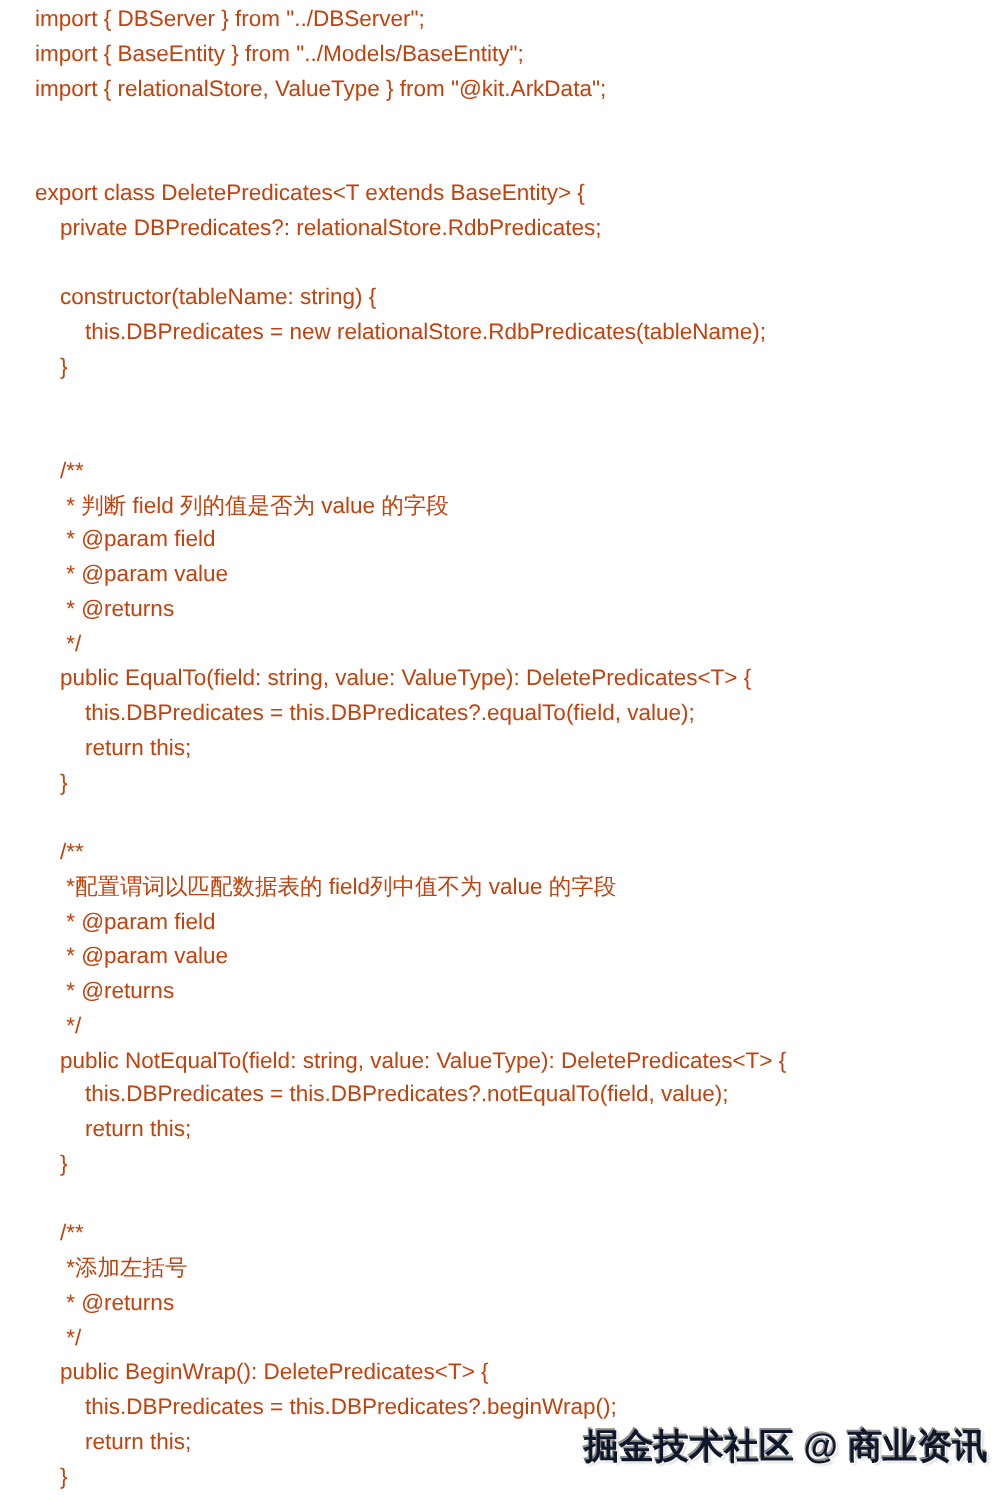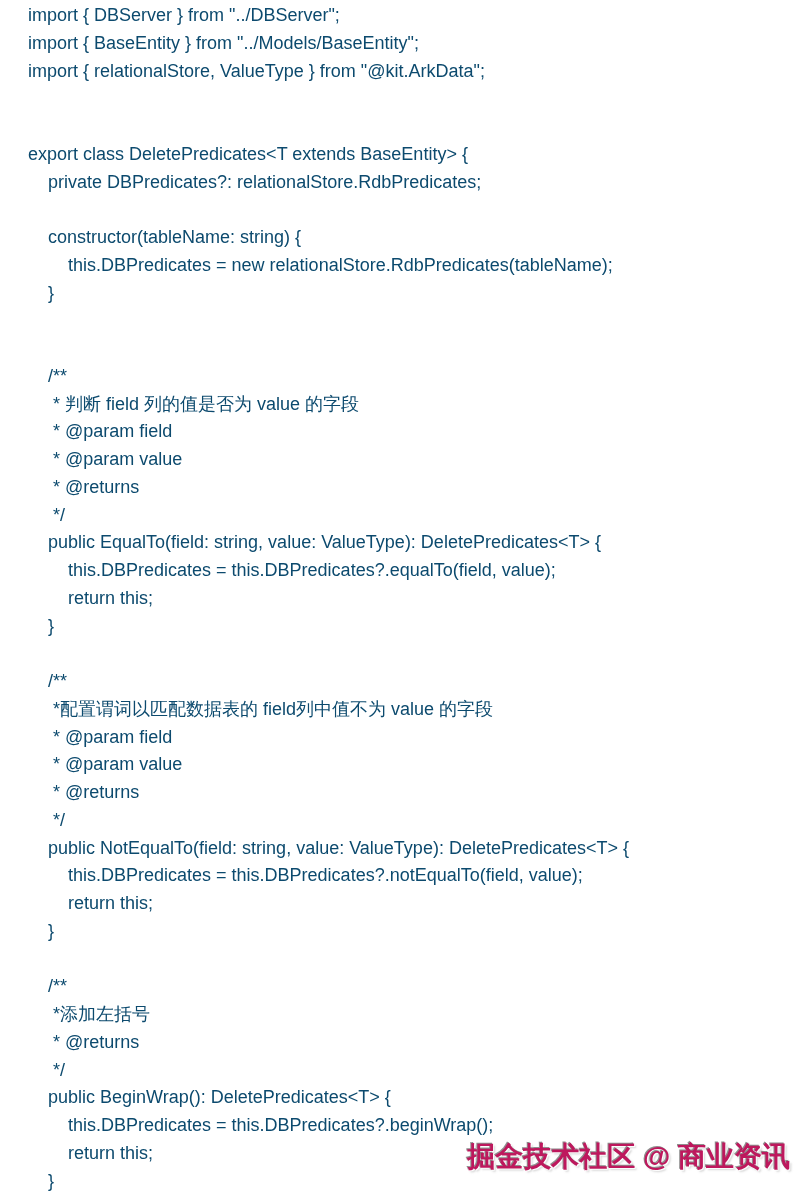--- a/index.html
+++ b/index.html
@@ -15,35 +15,35 @@
     font-family: "Liberation Sans", sans-serif;
   }
   .code-block {
     position: absolute;
     top: 2px;
     left: 28px;
     right: 0;
     font-family: "Liberation Sans", sans-serif;
     font-size: 18px;
     line-height: 27.75px;
-    color: #0c4a6e;
+    color: #c2410c;
     white-space: pre;
   }
   .code-line {
     min-height: 27.75px;
   }
   .watermark {
     position: absolute;
     top: 1138px;
     right: 8px;
     font-family: "Liberation Sans", sans-serif;
     font-size: 28px;
     font-weight: 700;
     white-space: nowrap;
-    color: #be185d;
+    color: #0f172a;
     text-shadow: -1px -1px 0 #8e8e8e, 1px 1px 1px #ffffff, 2px 2px 2px rgba(160,160,160,0.45);
   }
 </style>
 </head>
 <body>
 
 <div class="page">
   <div class="code-block" id="code-block"><div class="code-line">import { DBServer } from "../DBServer";</div><div class="code-line">import { BaseEntity } from "../Models/BaseEntity";</div><div class="code-line">import { relationalStore, ValueType } from "@kit.ArkData";</div><div class="code-line">&nbsp;</div><div class="code-line">&nbsp;</div><div class="code-line">export class DeletePredicates&lt;T extends BaseEntity&gt; {</div><div class="code-line">    private DBPredicates?: relationalStore.RdbPredicates;</div><div class="code-line">&nbsp;</div><div class="code-line">    constructor(tableName: string) {</div><div class="code-line">        this.DBPredicates = new relationalStore.RdbPredicates(tableName);</div><div class="code-line">    }</div><div class="code-line">&nbsp;</div><div class="code-line">&nbsp;</div><div class="code-line">    /**</div><div class="code-line">     * 判断 field 列的值是否为 value 的字段</div><div class="code-line">     * @param field</div><div class="code-line">     * @param value</div><div class="code-line">     * @returns</div><div class="code-line">     */</div><div class="code-line">    public EqualTo(field: string, value: ValueType): DeletePredicates&lt;T&gt; {</div><div class="code-line">        this.DBPredicates = this.DBPredicates?.equalTo(field, value);</div><div class="code-line">        return this;</div><div class="code-line">    }</div><div class="code-line">&nbsp;</div><div class="code-line">    /**</div><div class="code-line">     *配置谓词以匹配数据表的 field列中值不为 value 的字段</div><div class="code-line">     * @param field</div><div class="code-line">     * @param value</div><div class="code-line">     * @returns</div><div class="code-line">     */</div><div class="code-line">    public NotEqualTo(field: string, value: ValueType): DeletePredicates&lt;T&gt; {</div><div class="code-line">        this.DBPredicates = this.DBPredicates?.notEqualTo(field, value);</div><div class="code-line">        return this;</div><div class="code-line">    }</div><div class="code-line">&nbsp;</div><div class="code-line">    /**</div><div class="code-line">     *添加左括号</div><div class="code-line">     * @returns</div><div class="code-line">     */</div><div class="code-line">    public BeginWrap(): DeletePredicates&lt;T&gt; {</div><div class="code-line">        this.DBPredicates = this.DBPredicates?.beginWrap();</div><div class="code-line">        return this;</div><div class="code-line">    }</div></div>
   <div class="watermark">掘金技术社区 @ 商业资讯</div>
 </div>

